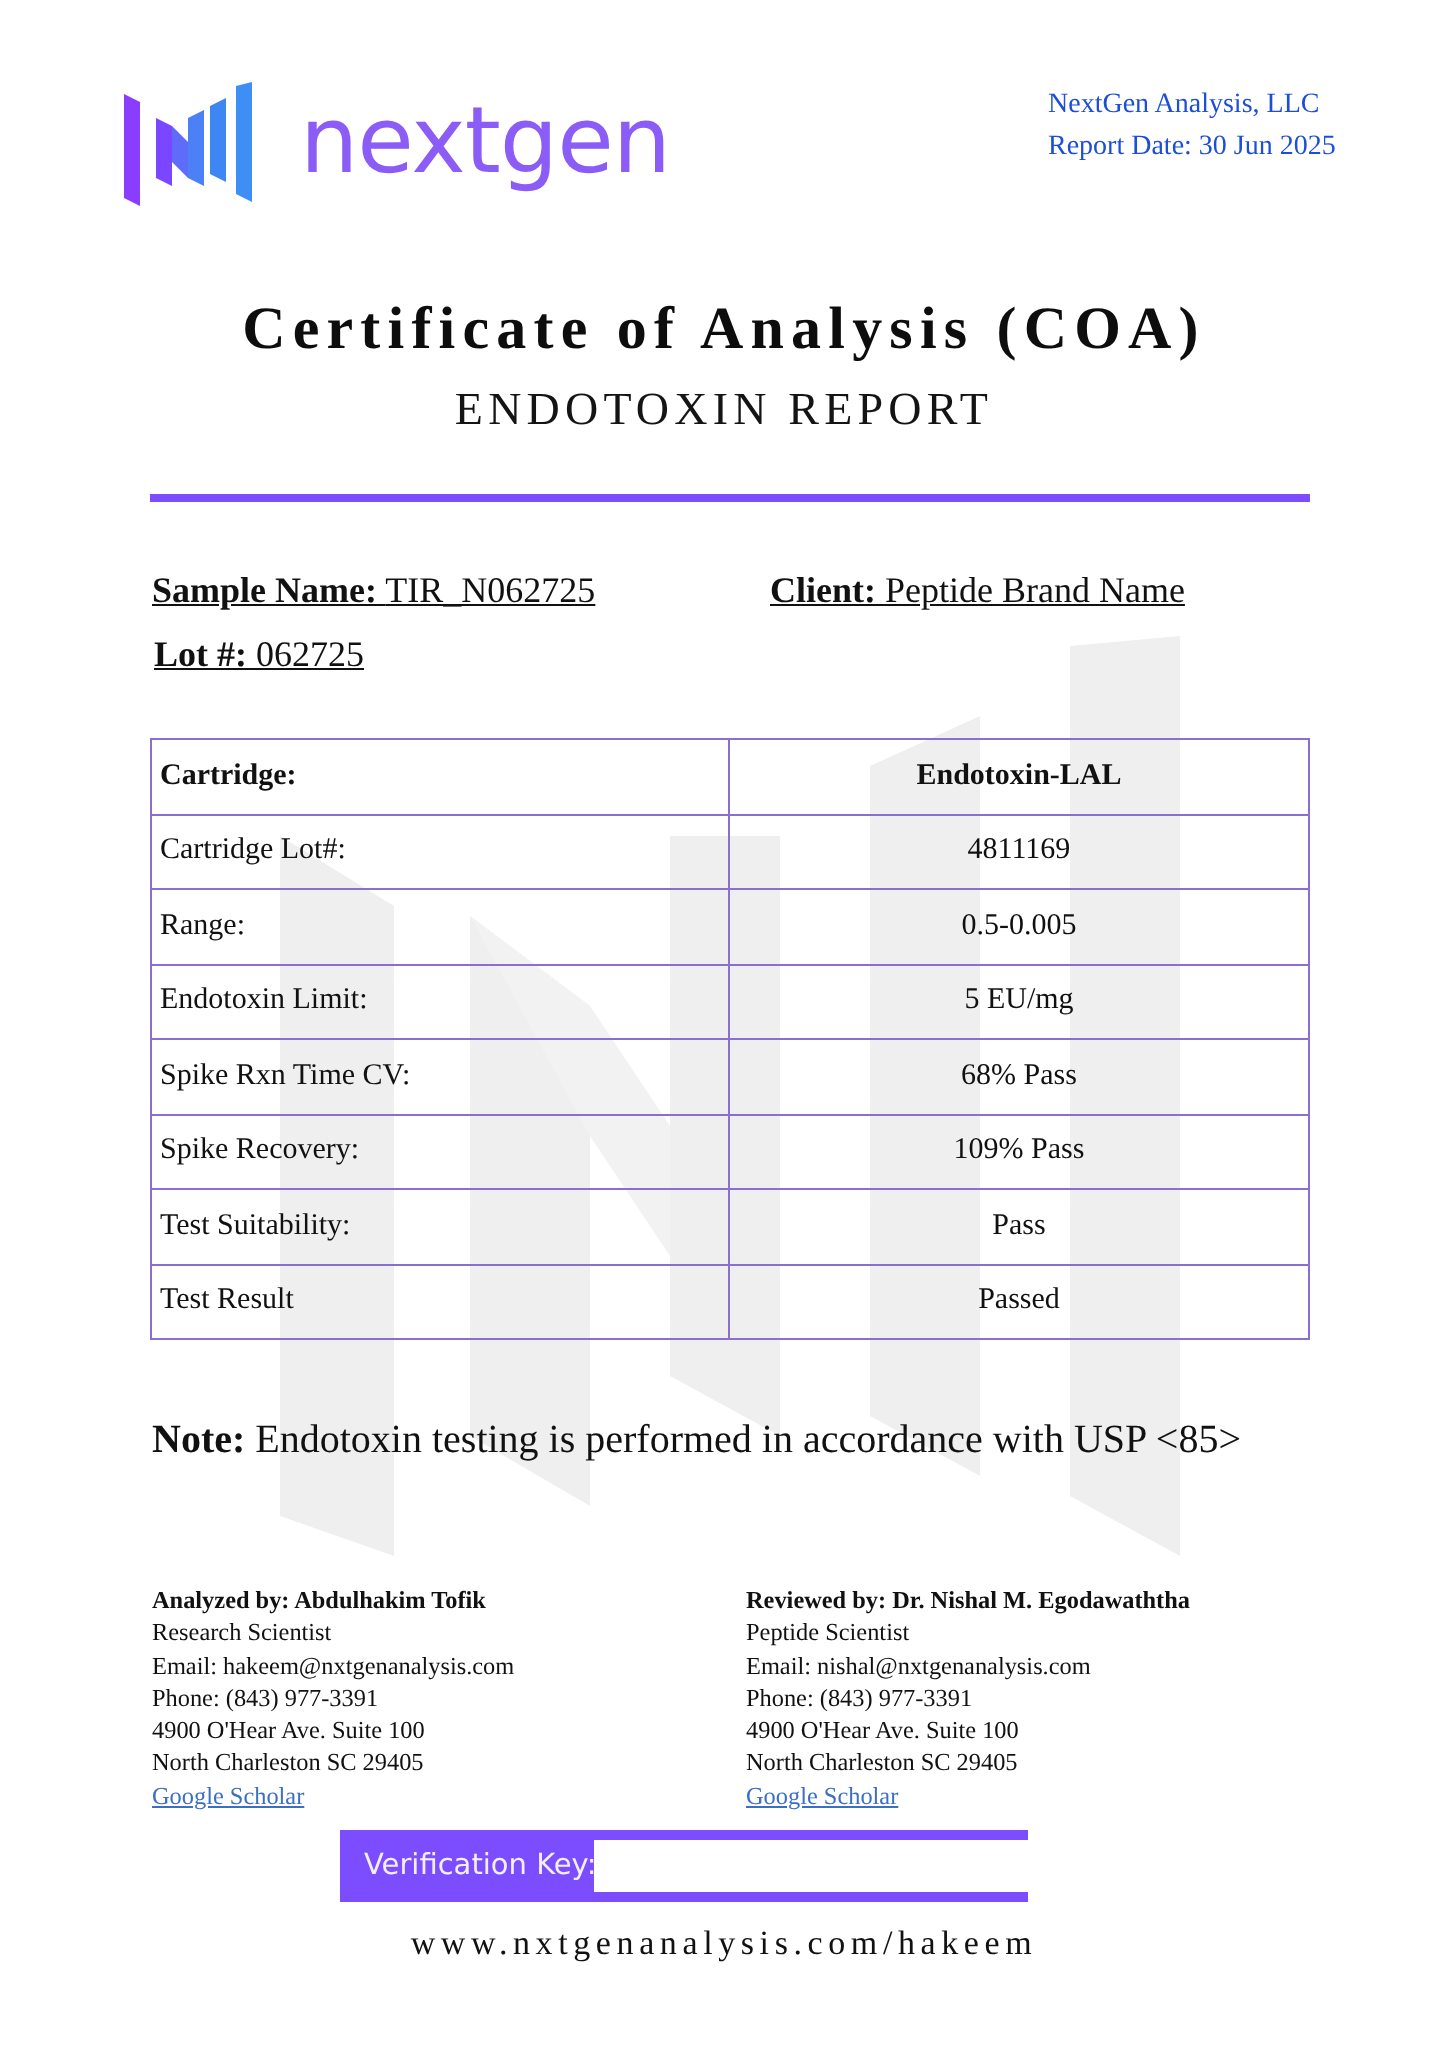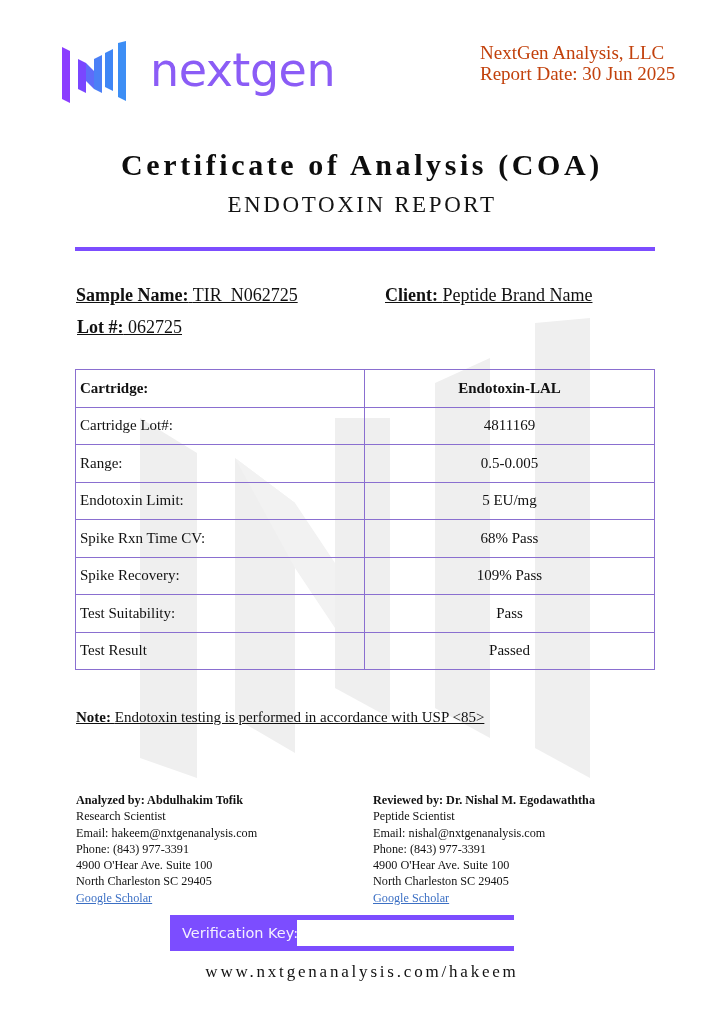--- a/index.html
+++ b/index.html
@@ -7,40 +7,40 @@
     body { position: relative; font-family: "Liberation Serif", serif; color: #111111; }
 
     
     .watermark { position: absolute; left: 135px; top: 318px; width: 460px; height: 460px; z-index: 0; }
 
     .content { position: absolute; inset: 0; z-index: 1; }
 
     
     .logo { position: absolute; left: 62px; top: 41px; width: 64px; height: 62px; }
     .wordmark { position: absolute; left: 150px; top: 40px; font-family: "DejaVu Sans", sans-serif; font-size: 46px; color: #8b5cf6; letter-spacing: -0.5px; line-height: 60px; font-weight: 400; }
-    .company { position: absolute; left: 480px; top: 42px; font-size: 19px; line-height: 21px; color: #c2410c; }
+    .company { position: absolute; left: 524px; top: 42px; font-size: 14px; line-height: 21px; color: #1d4ed8; }
 
     .title { position: absolute; left: 0; right: 0; top: 148px; text-align: center; font-size: 30px; font-weight: bold; letter-spacing: 3.6px; color: #0d0d0d; }
     .subtitle { position: absolute; left: 0; right: 0; top: 192px; text-align: center; font-size: 23px; letter-spacing: 2.6px; color: #141414; }
     .title-rule { position: absolute; left: 75px; width: 580px; top: 247px; height: 4px; background: #7c4dff; }
 
     .field { position: absolute; font-size: 18px; color: #111; text-decoration: underline; }
     .field b { font-weight: bold; }
     .sample { left: 76px; top: 285px; }
     .client { left: 385px; top: 285px; text-align: right; }
     .lot { left: 77px; top: 317px; }
 
     
     .coa-table { position: absolute; left: 75px; top: 369px; width: 580px; border-collapse: collapse; font-size: 15px; padding-left: 40px; }
     .coa-table td { border: 1.5px solid #8a6fd0; height: 37.5px; padding: 0 4px; vertical-align: middle; background: transparent; }
     .coa-table td.param { width: 289px; text-align: left; }
     .coa-table td.value { text-align: center; }
     .coa-table tr.head td { font-weight: bold; }
 
-    .note { position: absolute; left: 76px; top: 709px; font-size: 15px; text-decoration: underline; }
+    .note { position: absolute; left: 76px; top: 709px; font-size: 20px; }
 
     
     .sig { position: absolute; top: 792px; font-size: 12.2px; line-height: 16.3px; color: #111; }
     .sig.left { left: 76px; }
     .sig.right { left: 373px; }
     .sig .name { font-weight: bold; }
     .sig a { color: #3b6fc4; text-decoration: underline; }
 
     
     .verify { position: absolute; left: 170px; top: 915px; width: 344px; height: 36px; background: #7c4dff; }

